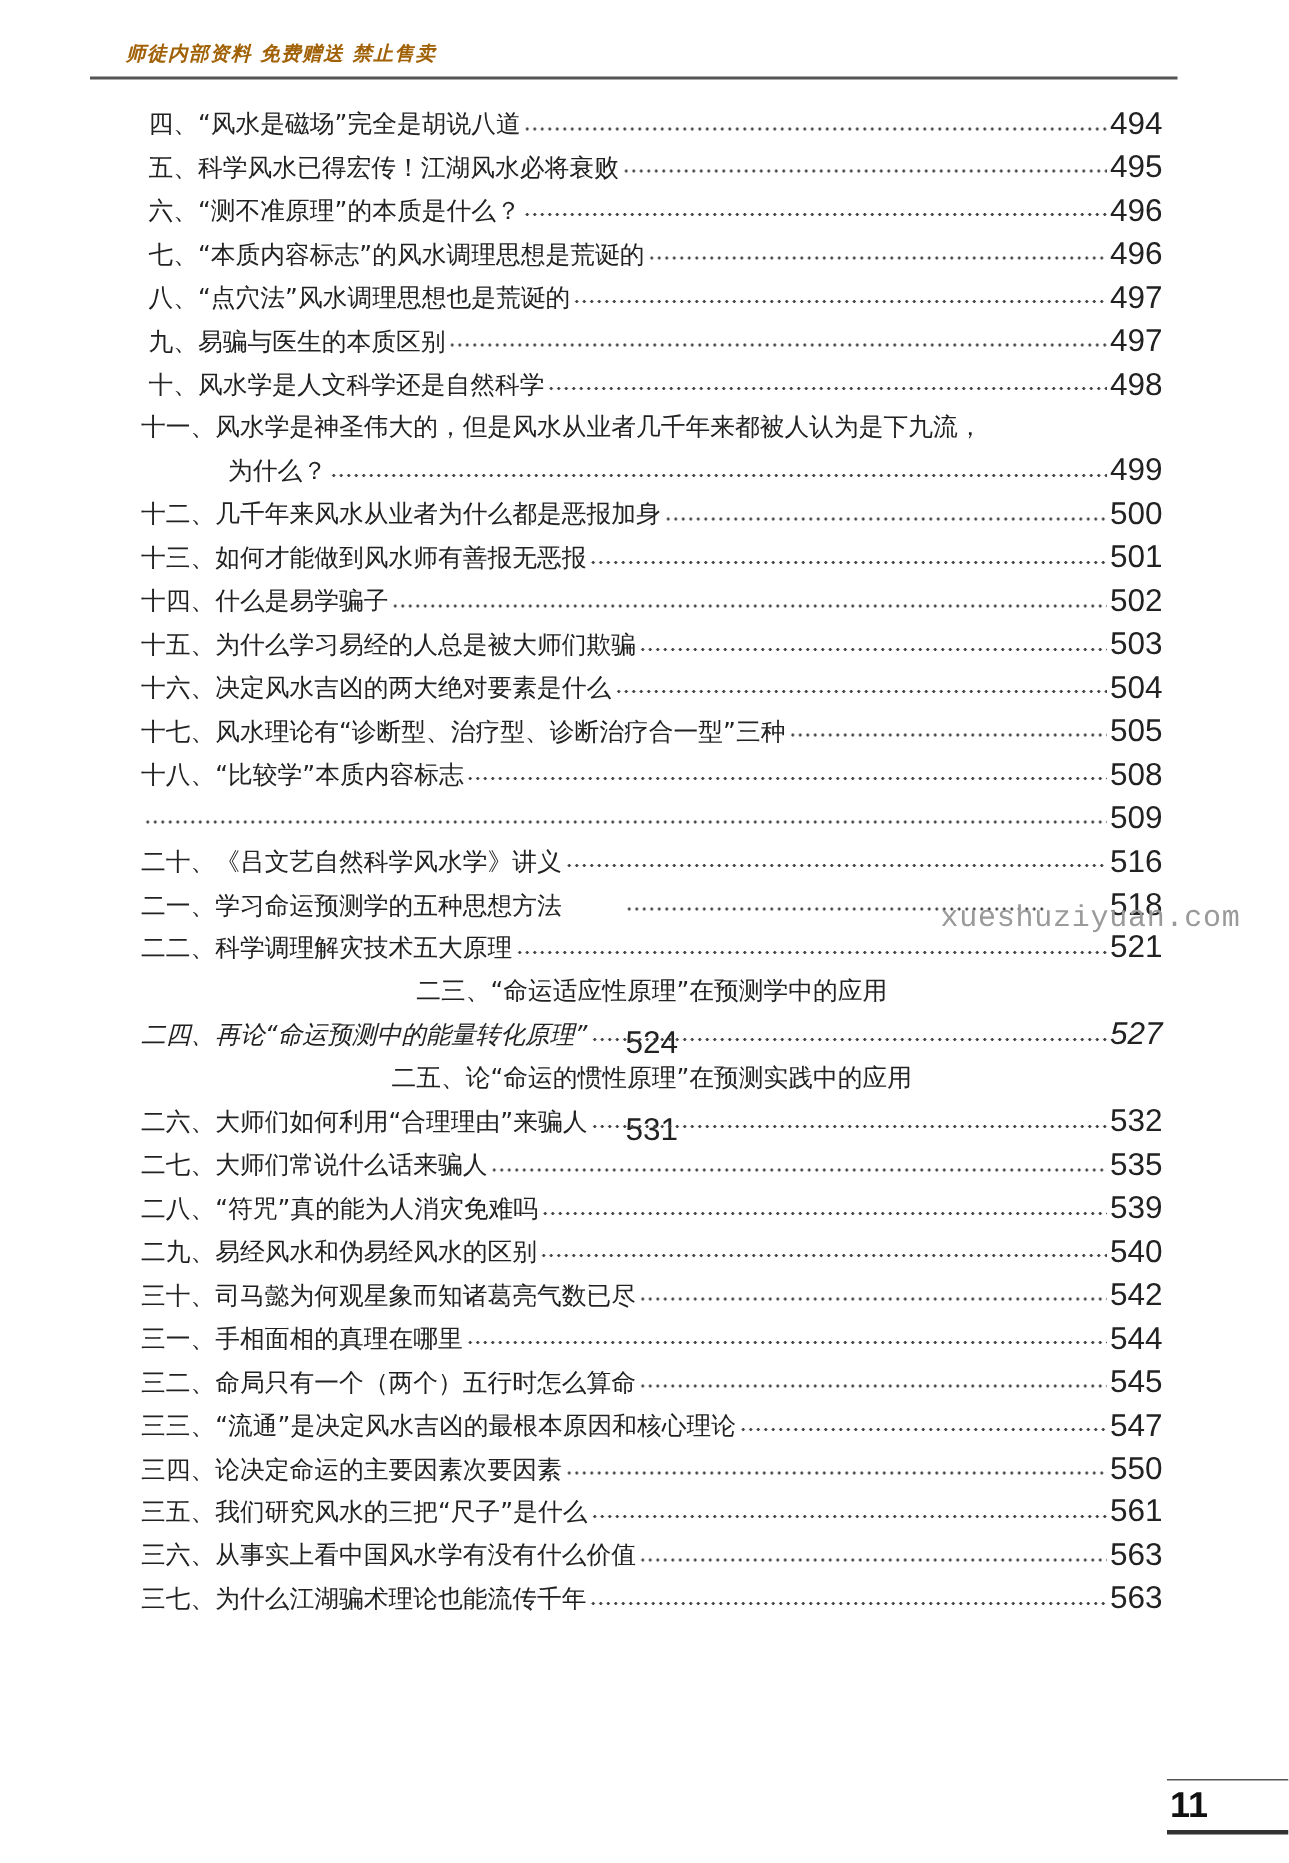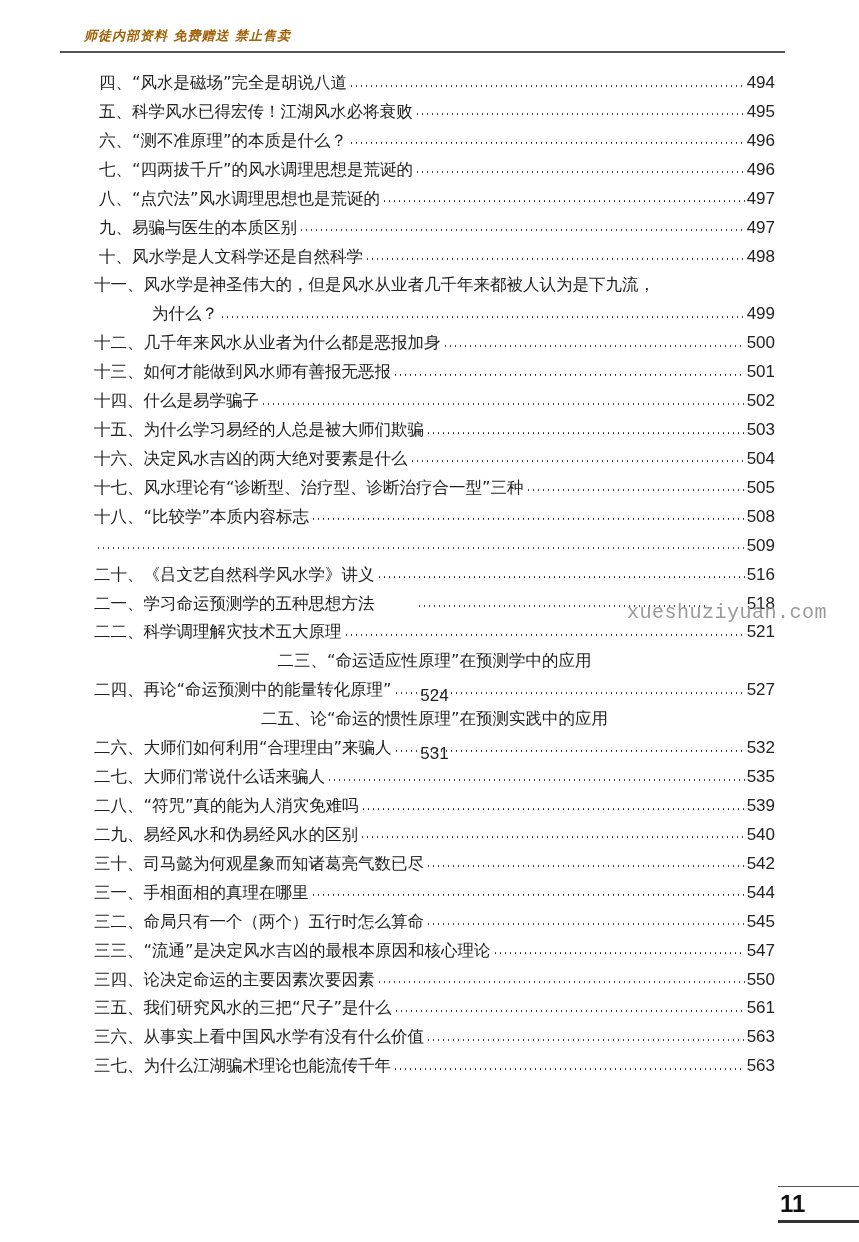--- a/index.html
+++ b/index.html
@@ -21,21 +21,21 @@
     font-size: 16.5px; line-height: 29px; color: #222;
   }
   .toc-row.wide { left: 94px; width: 681px; }
   .toc-row.cont { left: 152px; width: 623px; }
   .toc-title { white-space: nowrap; }
   .toc-dots {
     flex: 1; height: 2px; margin: 0 2px; align-self: center; margin-top: 6px;
     background-image: radial-gradient(circle, #444 0.9px, transparent 1.1px);
     background-size: 5px 2px; background-repeat: repeat-x;
   }
-  .toc-page { white-space: nowrap; font-family: "Liberation Sans", sans-serif; font-size: 17px; }
+  .toc-page { white-space: nowrap; font-family: "Liberation Sans", sans-serif; font-size: 21px; }
   .watermark {
     position: absolute; left: 627px; top: 601px; font-family: Liberation Mono, monospace;
     font-size: 20px; color: #9a9a9a; letter-spacing: 0.5px;
   }
   .page-number-box {
     position: absolute; left: 778px; top: 1186px; width: 81px; height: 33px;
     border-top: 1.5px solid #555; border-bottom: 3px solid #333;
   }
   .page-number {
     position: absolute; left: 2px; top: 3px; font-family: "Liberation Sans", sans-serif;
@@ -58,21 +58,21 @@
       <span class="toc-title">五、科学风水已得宏传！江湖风水必将衰败</span>
       <span class="toc-dots"></span>
       <span class="toc-page">495</span>
     </div>
     <div class="toc-row" style="top: 57.84px;">
       <span class="toc-title">六、“测不准原理”的本质是什么？</span>
       <span class="toc-dots"></span>
       <span class="toc-page">496</span>
     </div>
     <div class="toc-row" style="top: 86.76px;">
-      <span class="toc-title">七、“四两拔千斤”的风水调理思想是荒诞的</span>
+      <span class="toc-title">七、“本质内容标志”的风水调理思想是荒诞的</span>
       <span class="toc-dots"></span>
       <span class="toc-page">496</span>
     </div>
     <div class="toc-row" style="top: 115.68px;">
       <span class="toc-title">八、“点穴法”风水调理思想也是荒诞的</span>
       <span class="toc-dots"></span>
       <span class="toc-page">497</span>
     </div>
     <div class="toc-row" style="top: 144.6px;">
       <span class="toc-title">九、易骗与医生的本质区别</span>
@@ -144,21 +144,21 @@
     <div class="toc-row wide" style="top: 549.48px;">
       <span class="toc-title">二二、科学调理解灾技术五大原理</span>
       <span class="toc-dots"></span>
       <span class="toc-page">521</span>
     </div>
     <div class="toc-row wide" style="top: 578.4px; flex-direction: column;">
       <span class="toc-title">二三、“命运适应性原理”在预测学中的应用</span>
       <span class="toc-dots"></span>
       <span class="toc-page">524</span>
     </div>
-    <div class="toc-row wide" style="top: 607.32px;">
+    <div class="toc-row wide" style="top: 607.32px; font-style: italic;">
       <span class="toc-title">二四、再论“命运预测中的能量转化原理”</span>
       <span class="toc-dots"></span>
       <span class="toc-page">527</span>
     </div>
     <div class="toc-row wide" style="top: 636.24px; flex-direction: column;">
       <span class="toc-title">二五、论“命运的惯性原理”在预测实践中的应用</span>
       <span class="toc-dots"></span>
       <span class="toc-page">531</span>
     </div>
     <div class="toc-row wide" style="top: 665.16px;">

